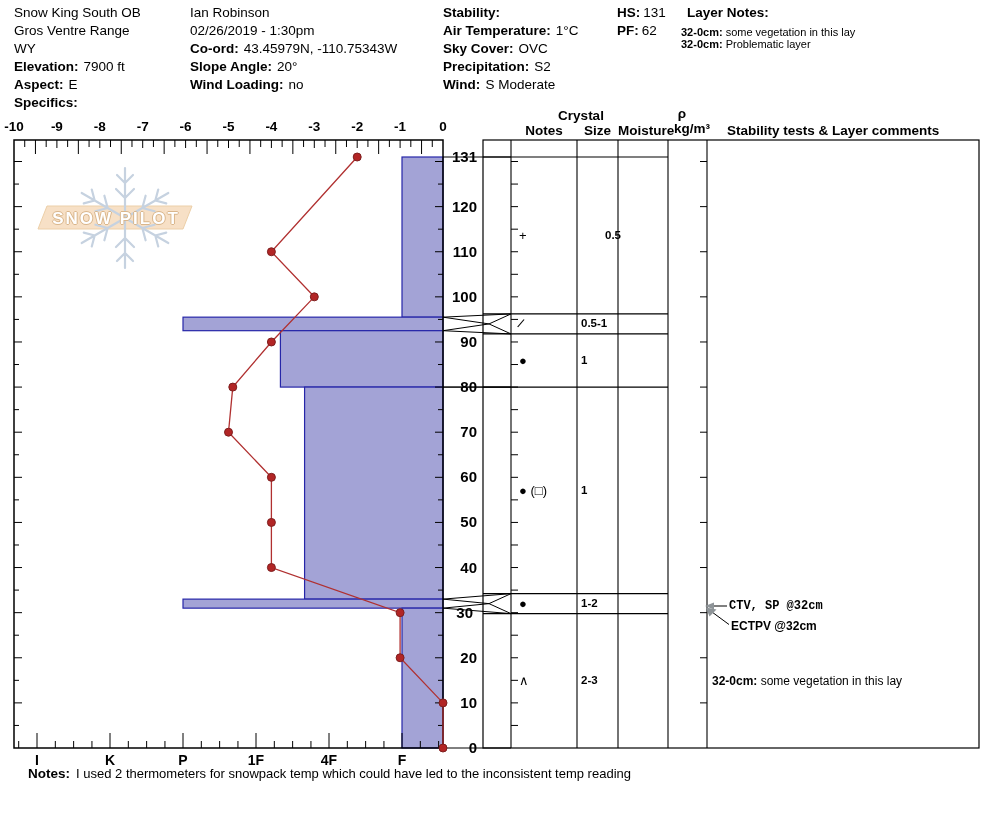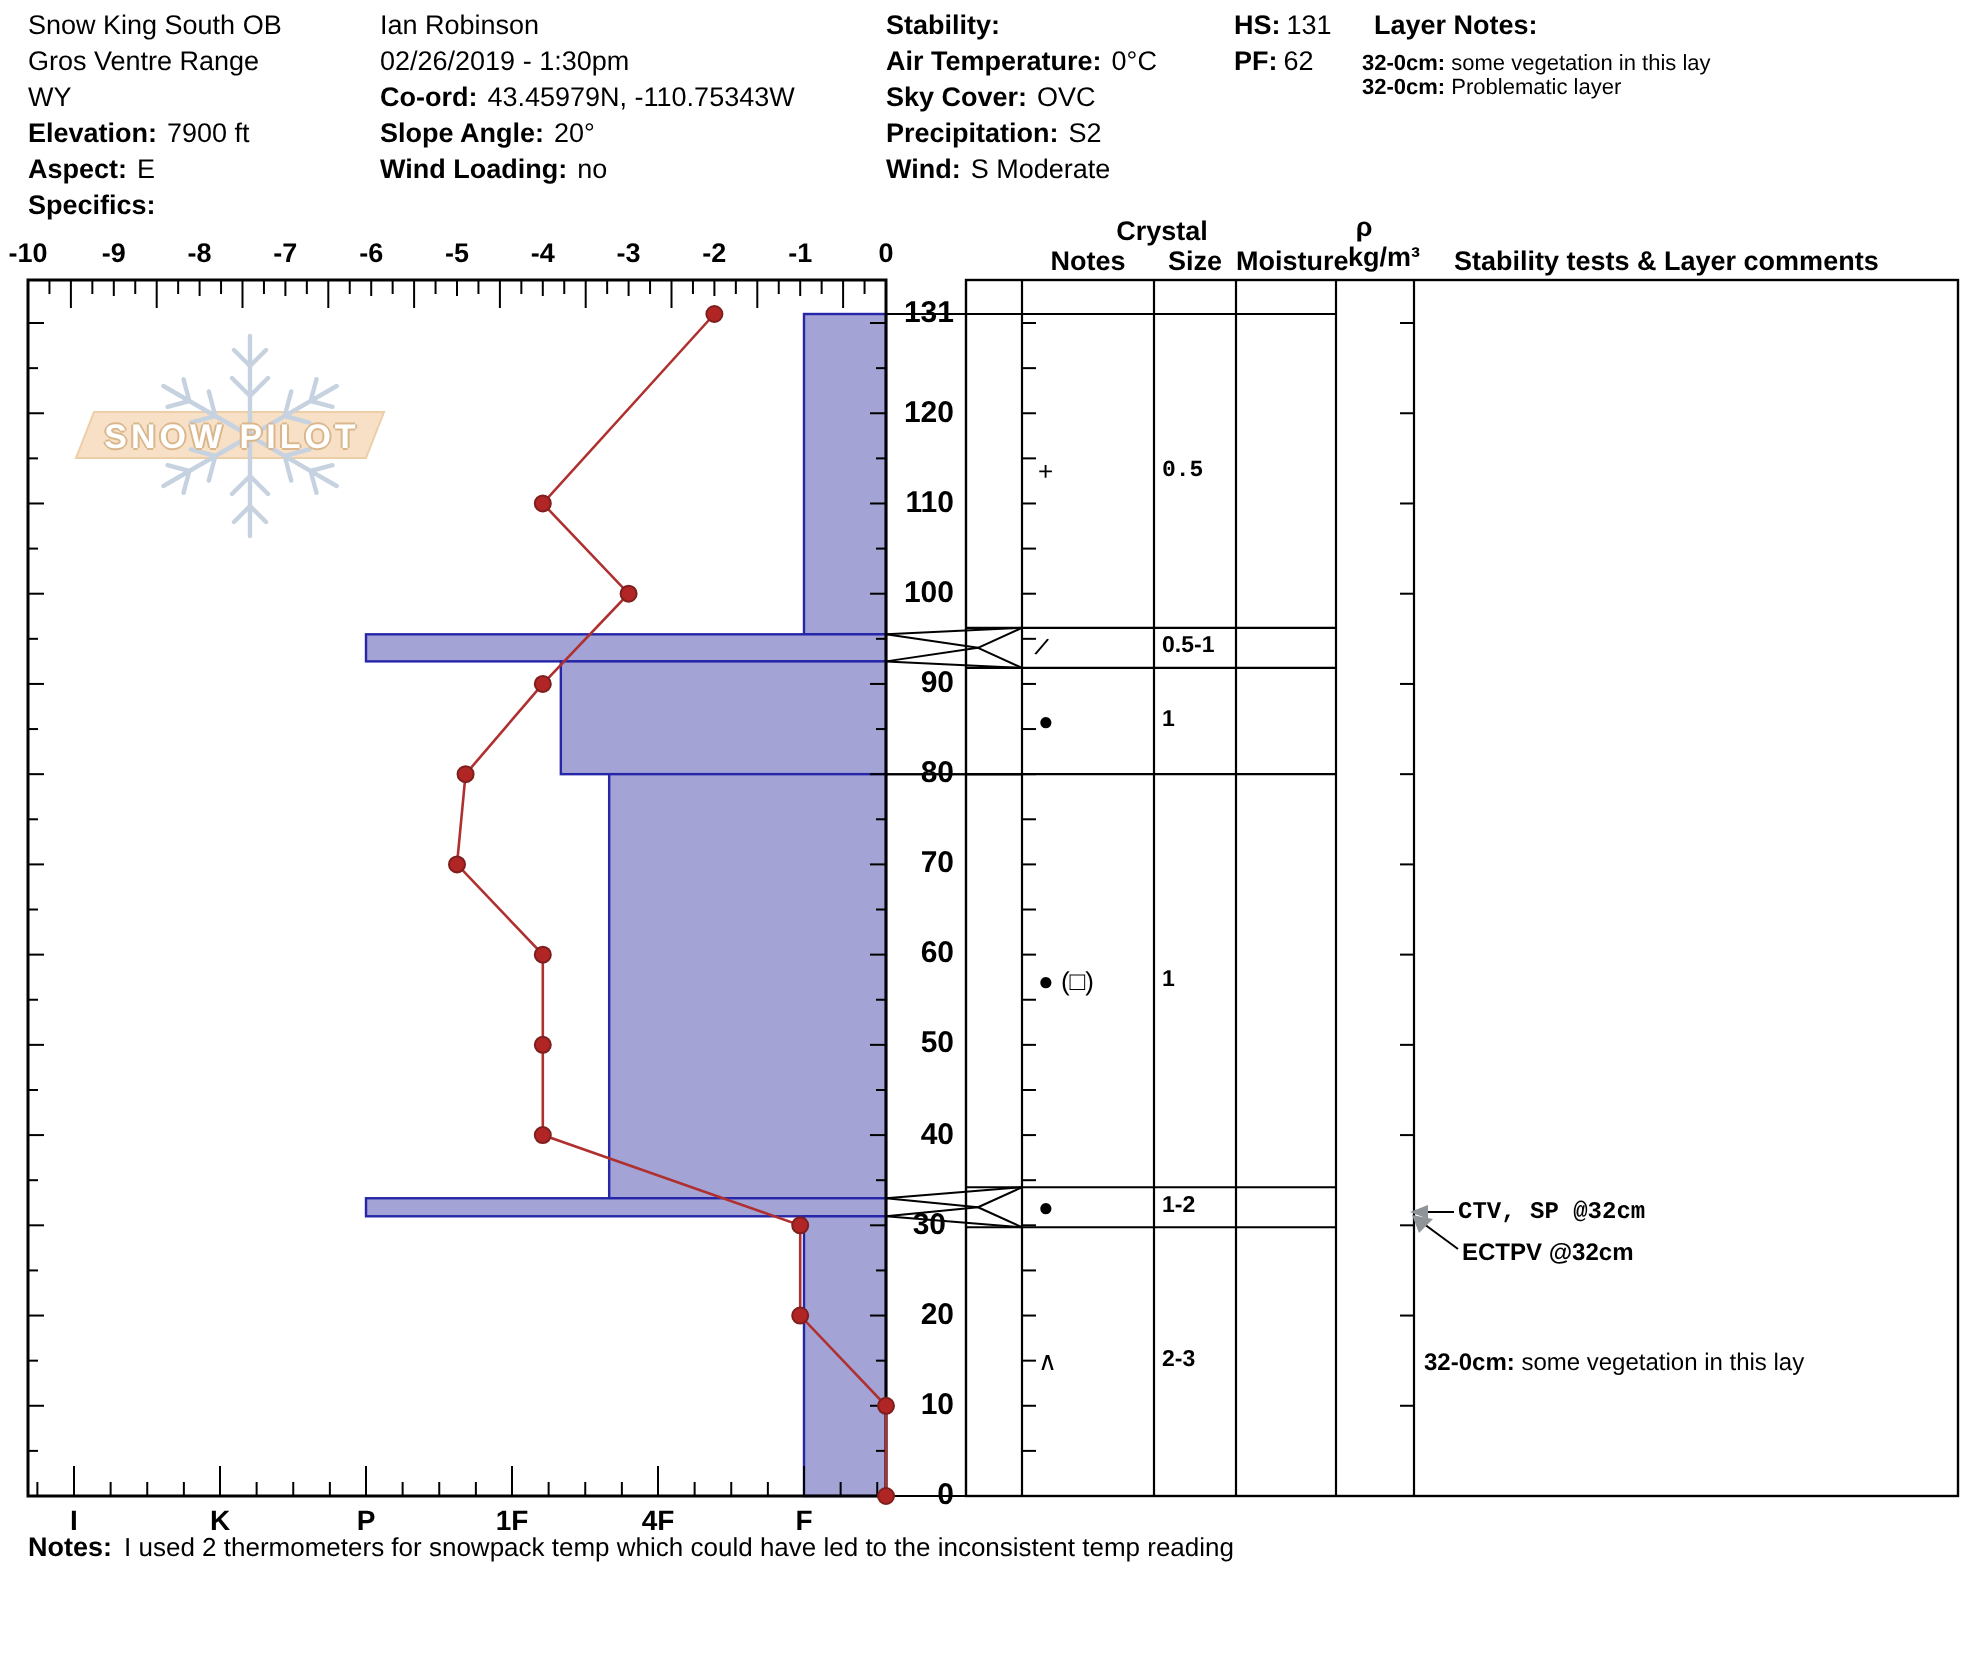--- a/index.html
+++ b/index.html
@@ -18,21 +18,21 @@
   .lab-hd{position:absolute;width:30px;text-align:center;font-size:14px;font-weight:bold;}
   .form-sym{position:absolute;font-size:13px;line-height:17px;white-space:nowrap;}
   .form-sym .flat-slash{display:inline-block;transform:rotate(25deg);}
   .size-txt{position:absolute;font-size:11.5px;font-weight:bold;line-height:15px;white-space:nowrap;}
   .test-txt{position:absolute;font-size:12px;font-weight:bold;line-height:14px;white-space:nowrap;}
   .cmt{position:absolute;font-size:12px;line-height:14px;white-space:nowrap;}
   .cmt .b{font-weight:bold;}
   #watermark-text{position:absolute;left:50px;top:209px;width:132px;text-align:center;
      font-size:17px;font-weight:bold;letter-spacing:2px;color:#fff;white-space:nowrap;
      text-shadow:-1px 0 #d9b68c,1px 0 #d9b68c,0 -1px #d9b68c,0 1px #d9b68c;z-index:2;}
-  .footer{position:absolute;left:14px;top:766px;font-size:13px;white-space:nowrap;}
+  .footer{position:absolute;left:0;top:766px;font-size:13px;white-space:nowrap;padding-left:28px;}
   .footer .b{font-weight:bold;font-size:13.5px;}
   .footer .v{margin-left:6px;}
   svg{position:absolute;left:0;top:0;z-index:1;}
   #labels{position:absolute;left:0;top:0;width:994px;height:840px;z-index:3;pointer-events:none;}
 </style>
 </head>
 <body>
 
 <div id="app">
 
@@ -45,21 +45,21 @@
     <div class="hdr-line" style="left:14px;top:77px"><span class="b">Aspect:</span><span class="v">E</span></div>
     <div class="hdr-line" style="left:14px;top:95px"><span class="b">Specifics:</span><span class="v"></span></div>
 
     <div class="hdr-line" style="left:190px;top:5px"><span>Ian Robinson</span></div>
     <div class="hdr-line" style="left:190px;top:23px"><span>02/26/2019 - 1:30pm</span></div>
     <div class="hdr-line" style="left:190px;top:41px"><span class="b">Co-ord:</span><span class="v">43.45979N, -110.75343W</span></div>
     <div class="hdr-line" style="left:190px;top:59px"><span class="b">Slope Angle:</span><span class="v">20°</span></div>
     <div class="hdr-line" style="left:190px;top:77px"><span class="b">Wind Loading:</span><span class="v">no</span></div>
 
     <div class="hdr-line" style="left:443px;top:5px"><span class="b">Stability:</span><span class="v"></span></div>
-    <div class="hdr-line" style="left:443px;top:23px"><span class="b">Air Temperature:</span><span class="v">0°C</span></div>
+    <div class="hdr-line" style="left:443px;top:23px"><span class="b">Air Temperature:</span><span class="v">1°C</span></div>
     <div class="hdr-line" style="left:443px;top:41px"><span class="b">Sky Cover:</span><span class="v">OVC</span></div>
     <div class="hdr-line" style="left:443px;top:59px"><span class="b">Precipitation:</span><span class="v">S2</span></div>
     <div class="hdr-line" style="left:443px;top:77px"><span class="b">Wind:</span><span class="v">S Moderate</span></div>
 
     <div class="hdr-line" style="left:617px;top:5px"><span class="b">HS:</span><span class="v tight">131</span></div>
     <div class="hdr-line" style="left:617px;top:23px"><span class="b">PF:</span><span class="v tight">62</span></div>
 
     <div class="hdr-line" style="left:687px;top:5px"><span class="b">Layer Notes:</span></div>
     <div class="small-note" style="left:681px;top:26px"><span class="b">32-0cm:</span> <span>some vegetation in this lay</span></div>
     <div class="small-note" style="left:681px;top:38px"><span class="b">32-0cm:</span> <span>Problematic layer</span></div>
@@ -332,21 +332,21 @@
       <div class="lab-t" style="left: 339.2px; top: 119px;">-2</div>
       <div class="lab-t" style="left: 382.1px; top: 119px;">-1</div>
       <div class="lab-t" style="left: 425px; top: 119px;">0</div>
       <div class="lab-hd" style="left: 22px; top: 752px;">I</div>
       <div class="lab-hd" style="left: 95px; top: 752px;">K</div>
       <div class="lab-hd" style="left: 168px; top: 752px;">P</div>
       <div class="lab-hd" style="left: 241px; top: 752px;">1F</div>
       <div class="lab-hd" style="left: 314px; top: 752px;">4F</div>
       <div class="lab-hd" style="left: 387px; top: 752px;">F</div>
       <div class="form-sym" style="left: 519px; top: 226.962px;">+</div>
-      <div class="size-txt" style="left: 581px; top: 227.962px; font-family: Liberation Mono, monospace;">0.5</div>
+      <div class="size-txt" style="left: 605px; top: 227.962px;">0.5</div>
       <div class="form-sym" style="left: 519px; top: 315.424px;"><span class="flat-slash">/</span></div>
       <div class="size-txt" style="left: 581px; top: 316.424px;">0.5-1</div>
       <div class="form-sym" style="left: 519px; top: 352.004px;">●</div>
       <div class="size-txt" style="left: 581px; top: 353.004px;">1</div>
       <div class="form-sym" style="left: 519px; top: 481.859px;">● (□)</div>
       <div class="size-txt" style="left: 581px; top: 482.859px;">1</div>
       <div class="form-sym" style="left: 519px; top: 595.134px;">●</div>
       <div class="size-txt" style="left: 581px; top: 596.134px;">1-2</div>
       <div class="form-sym" style="left: 519px; top: 672.317px;">∧</div>
       <div class="size-txt" style="left: 581px; top: 673.317px;">2-3</div>

